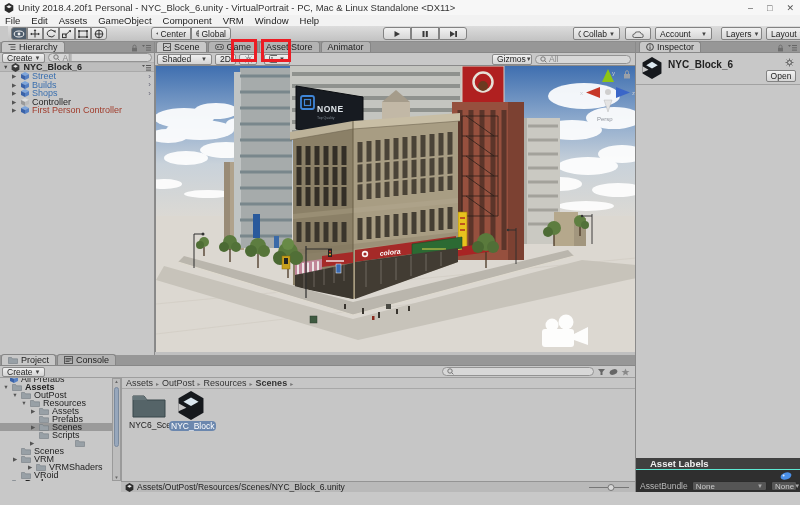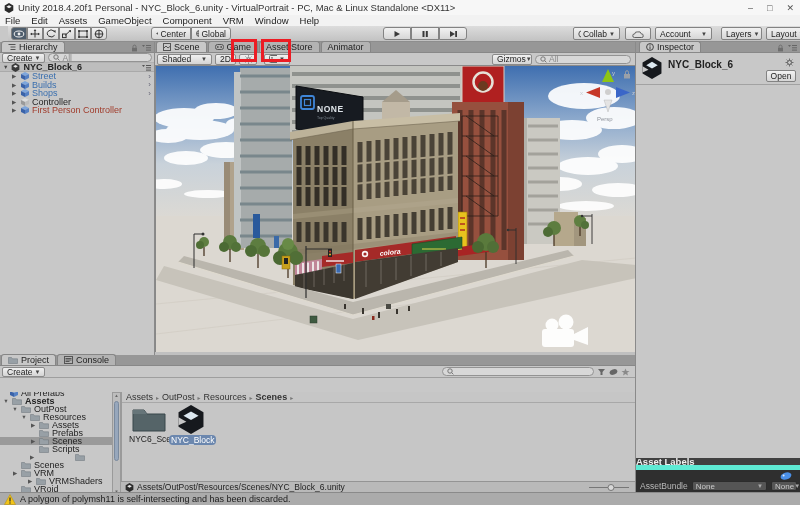--- a/index.html
+++ b/index.html
@@ -43,26 +43,26 @@
 .c-broken{color:#a03c2c}
 .pfarrow{position:absolute;right:3px;color:#667;font-size:8px}
 
 #sceneview{left:155px;top:42px;width:480px;height:313px;background:#c0c0c0}
 #scenebar{position:absolute;left:0;top:11px;width:100%;height:13px;background:#c8c8c8;border-bottom:1px solid #8a8a8a;display:flex;align-items:center;padding:0 2px;gap:3px}
 #scene-canvas-wrap{position:absolute;left:0;top:24px;width:480px;height:286px;border-left:1px solid #888}
 
 #inspector{left:635px;top:42px;width:165px;height:450px;background:#c8c8c8;border-left:1px solid #8a8a8a}
 #insp-head{position:absolute;left:0;top:11px;width:100%;height:32px;border-bottom:1px solid #a2a2a2;background:#c8c8c8}
 #asset-labels{position:absolute;left:0;top:416px;width:100%;height:34px;background:#2f2f2f}
-#al-head{height:12px;background:#404040;color:#f0f0f0;font-weight:bold;font-size:9.5px;display:flex;align-items:center;padding-left:0;border-bottom:5px solid #5eead4}
+#al-head{height:12px;background:#404040;color:#f0f0f0;font-weight:bold;font-size:9.5px;display:flex;align-items:center;padding-left:14px;border-bottom:1px solid #5eead4}
 .darkdrop{background:#555;border:1px solid #2c2c2c;border-radius:2px;color:#ccc;font-size:8px;height:10px;display:inline-flex;align-items:center;justify-content:space-between;padding:0 3px}
 
 #project{left:0;top:355px;width:635px;height:137px;background:#c8c8c8}
 #proj-toolbar{position:absolute;left:0;top:11px;width:100%;height:12px;background:#c8c8c8;border-bottom:1px solid #9e9e9e;display:flex;align-items:center;padding:0 2px}
-#proj-body{position:absolute;left:0;top:37px;width:100%;height:103px;overflow:hidden}
+#proj-body{position:absolute;left:0;top:23px;width:100%;height:103px;overflow:hidden}
 #proj-tree{position:absolute;left:0;top:0;width:112px;height:114px;background:#c8c8c8}
 .prow{height:8px;display:flex;align-items:center;gap:3px;font-size:9px;white-space:nowrap}
 .prow .fold{font-size:5.5px;color:#555;width:6px;text-align:center}
 .prow.sel{background:#9a9a9a}
 .prow .bold{font-weight:bold}
 #proj-scroll{position:absolute;left:112px;top:0;width:9px;height:103px;background:#bdbdbd;border:1px solid #9a9a9a}
 #proj-right{position:absolute;left:121px;top:0;width:514px;height:103px;background:#c6c6c6;border-left:1px solid #9a9a9a}
 #breadcrumb{height:11px;border-bottom:1px solid #a8a8a8;display:flex;align-items:center;gap:3px;padding-left:4px;font-size:9px;color:#333}
 #proj-footer{position:absolute;left:121px;top:126px;width:514px;height:11px;background:#b9b9b9;border-top:1px solid #949494;display:flex;align-items:center;gap:3px;padding:0 4px;font-size:8.5px;color:#222}
 
@@ -850,22 +850,14 @@
       <span style="flex:1"></span>
       <span style="display:flex;align-items:center;width:44px">
         <svg width="44" height="9">
             <line x1="2" y1="4.5" x2="42" y2="4.5" stroke="#777"></line>
             <circle cx="24" cy="4.5" r="3" fill="#d8d8d8" stroke="#777"></circle>
           </svg>
       </span>
     </div>
   </div>
 
-  <div class="abs" id="statusbar">
-    <svg width="12" height="11">
-        <polygon points="6,0.5 11.5,10.5 0.5,10.5" fill="#f2c418" stroke="#b89210" stroke-width="0.6"></polygon>
-        <rect x="5.4" y="3.5" width="1.2" height="4" fill="#2b2b2b"></rect>
-        <rect x="5.4" y="8.4" width="1.2" height="1.2" fill="#2b2b2b"></rect>
-      </svg>
-    <span>A polygon of polymsh11 is self-intersecting and has been discarded.</span>
-  </div>
 
 </div>
 
 </body></html>

